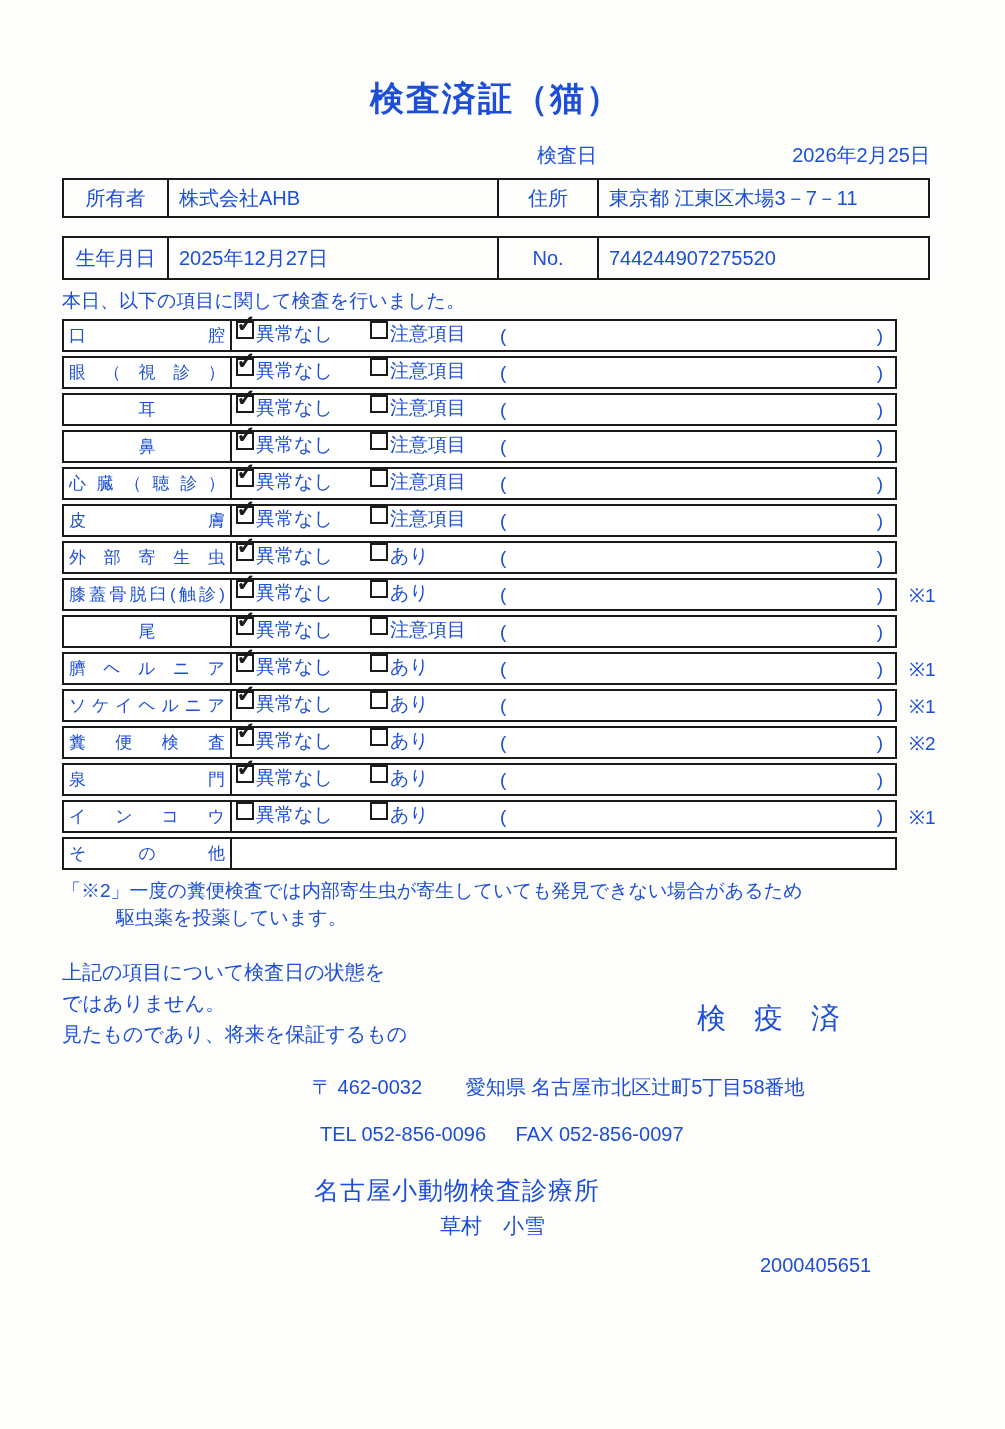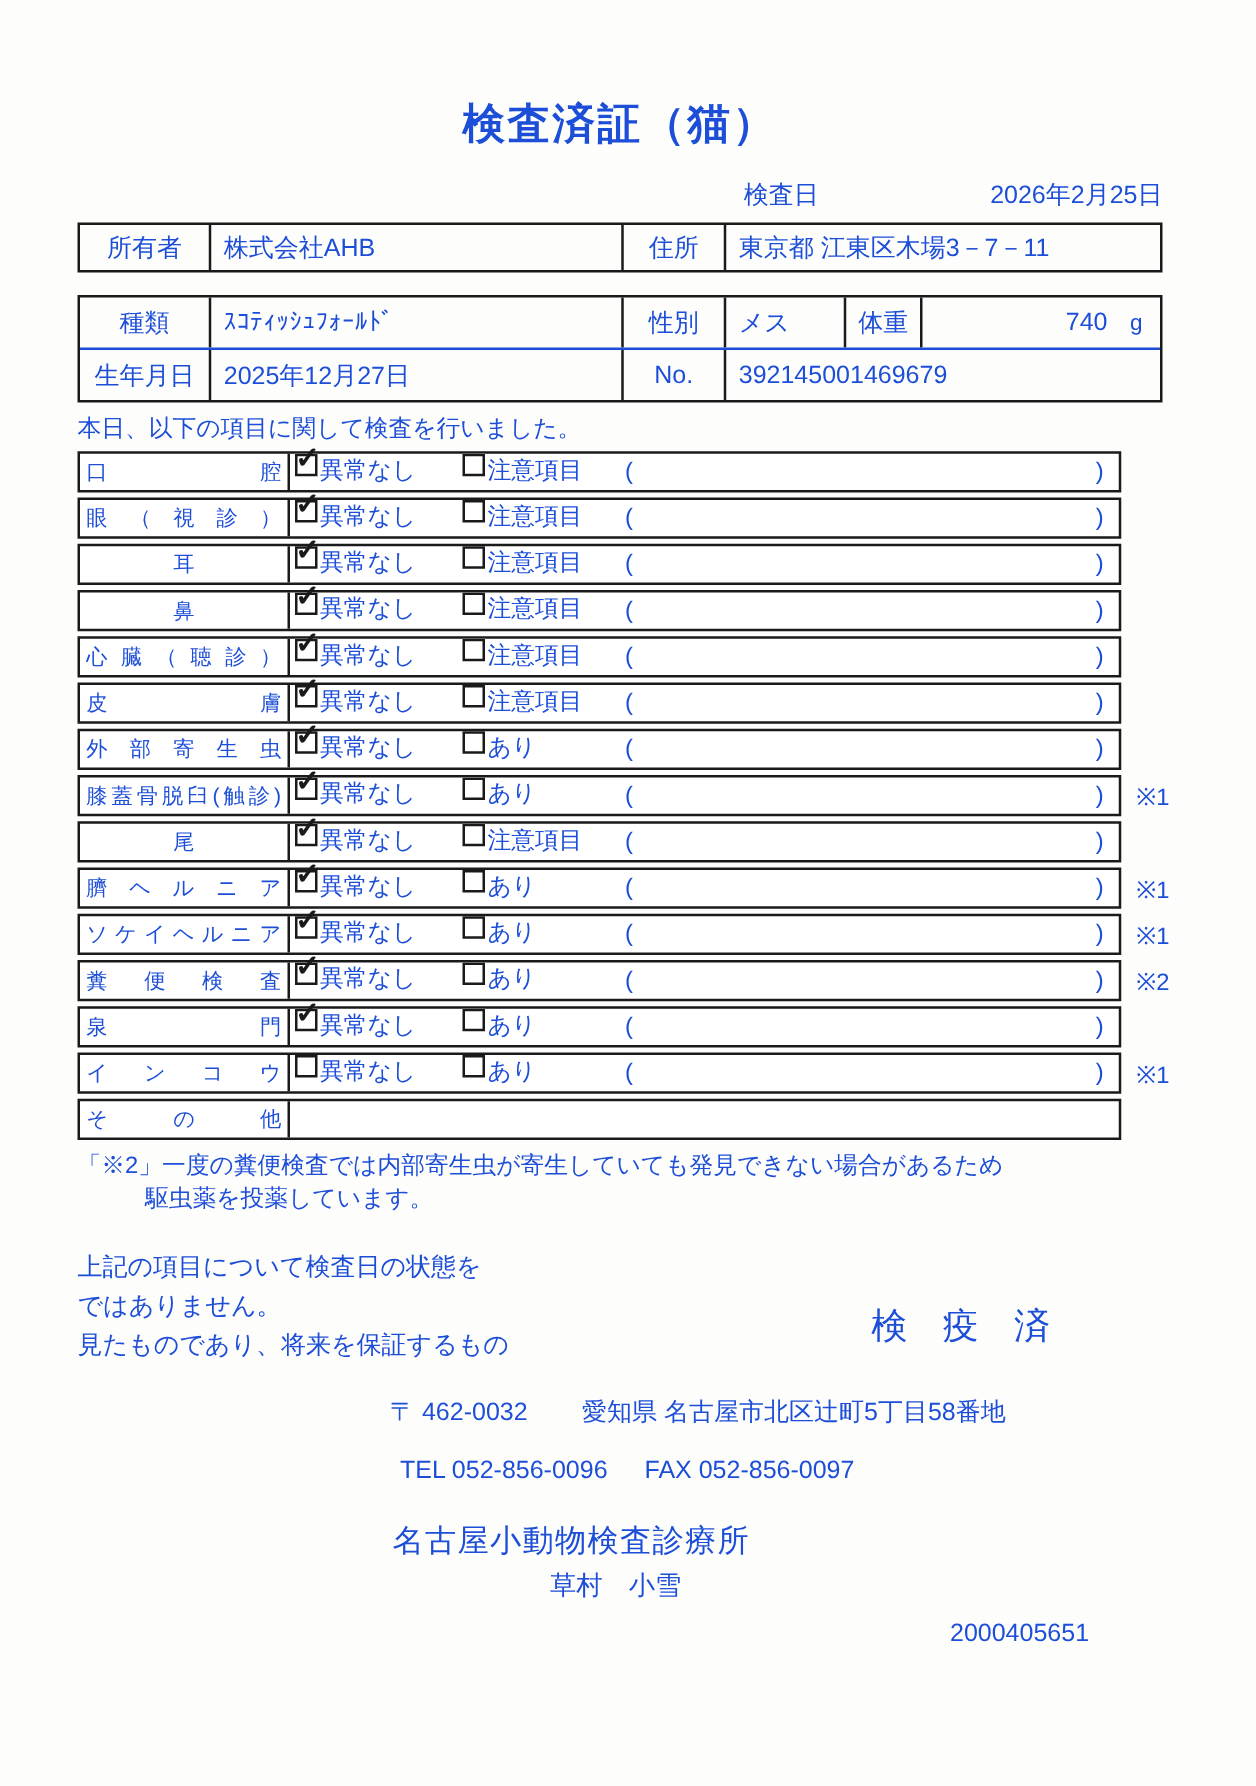--- a/index.html
+++ b/index.html
@@ -17,37 +17,37 @@
   .doc-title {
     margin:0; padding-top:76px;
     text-align:center;
     font-size:34px; font-weight:600; letter-spacing:2px;
   }
 
   .date-line {
     margin-top:20px; height:26px;
     position:relative; font-size:20px;
   }
-  .date-line .lbl { position:absolute; left:533px; top:0; }
+  .date-line .lbl { position:absolute; left:475px; top:0; }
   .date-line .val { position:absolute; right:0; top:0; }
 
   
   .tbl { border:2px solid #1a1a1a; display:flex; flex-direction:column; }
   .trow { display:flex; align-items:stretch; }
   .trow + .trow { border-top:2px solid #1d4ed8; }
   .tcell {
     display:flex; align-items:center;
     padding:0 10px; font-size:20px;
     min-height:36px; box-sizing:border-box;
   }
   .tcell + .tcell { border-left:2px solid #1a1a1a; }
   .tcell.hdr { justify-content:center; padding:0 4px; }
   .w-label { width:103px; flex:none; }
   .w-value { width:330px; flex:none; }
-  .w-small { width:82px;  flex:none; }
+  .w-small { width:100px;  flex:none; }
   .w-sex   { width:96px;  flex:none; }
   .w-wlbl  { width:61px;  flex:none; }
   .w-rest  { flex:1; }
   .owner-tbl   { margin-top:10px; }
   .animal-tbl  { margin-top:18px; }
   .animal-tbl .trow { height:40px; }
   .weight-cell { justify-content:flex-end; }
   .weight-cell .unit { margin-left:18px; margin-right:4px; font-size:18px; }
   .breed-cell { letter-spacing:0.5px; }
 
@@ -122,35 +122,24 @@
       <div class="trow">
         <div class="tcell hdr w-label">所有者</div>
         <div class="tcell w-value">株式会社AHB</div>
         <div class="tcell hdr w-small">住所</div>
         <div class="tcell w-rest">東京都 江東区木場3－7－11</div>
       </div>
     </div>
 
     <div class="tbl animal-tbl">
       <div class="trow">
-        <div class="tcell hdr w-label">種類</div>
-        <div class="tcell w-value breed-cell">ｽｺﾃｨｯｼｭﾌｫｰﾙﾄﾞ</div>
-        <div class="tcell hdr w-small">性別</div>
-        <div class="tcell w-sex">メス</div>
-        <div class="tcell hdr w-wlbl">体重</div>
-        <div class="tcell w-rest weight-cell">
-          <span>740</span>
-          <span class="unit">g</span>
-        </div>
-      </div>
-      <div class="trow">
         <div class="tcell hdr w-label">生年月日</div>
         <div class="tcell w-value">2025年12月27日</div>
         <div class="tcell hdr w-small">No.</div>
-        <div class="tcell w-rest">392145001469679</div>
+        <div class="tcell w-rest">744244907275520</div>
       </div>
     </div>
 
     <div class="statement">本日、以下の項目に関して検査を行いました。</div>
 
     <div class="checklist" id="checklist">
       <div class="check-line">
         <div class="check-row">
           <div class="label-cell">
               <span>口</span>

